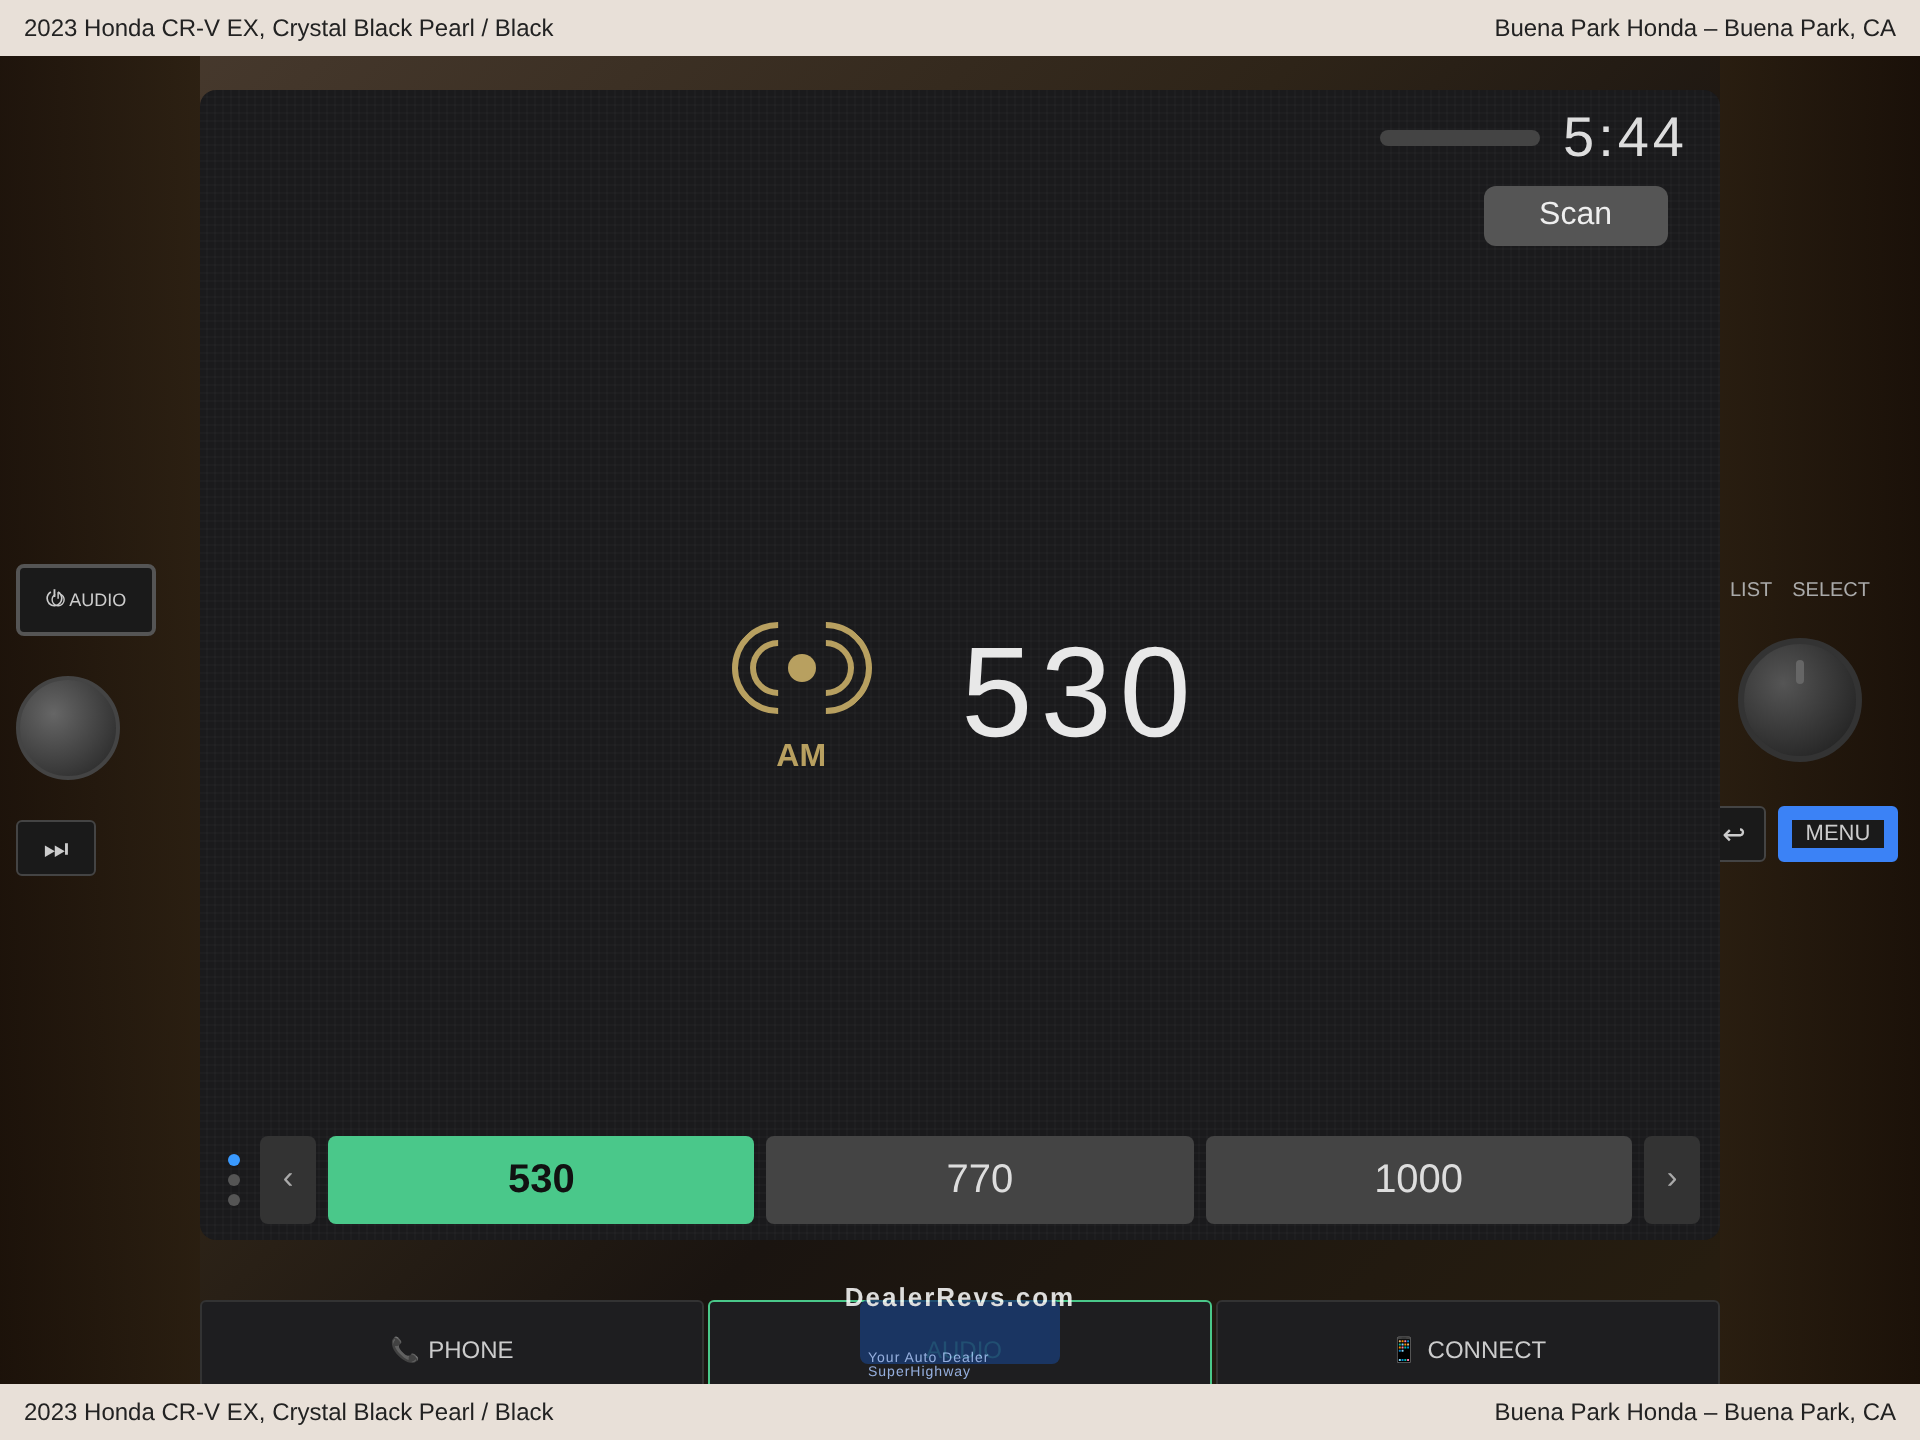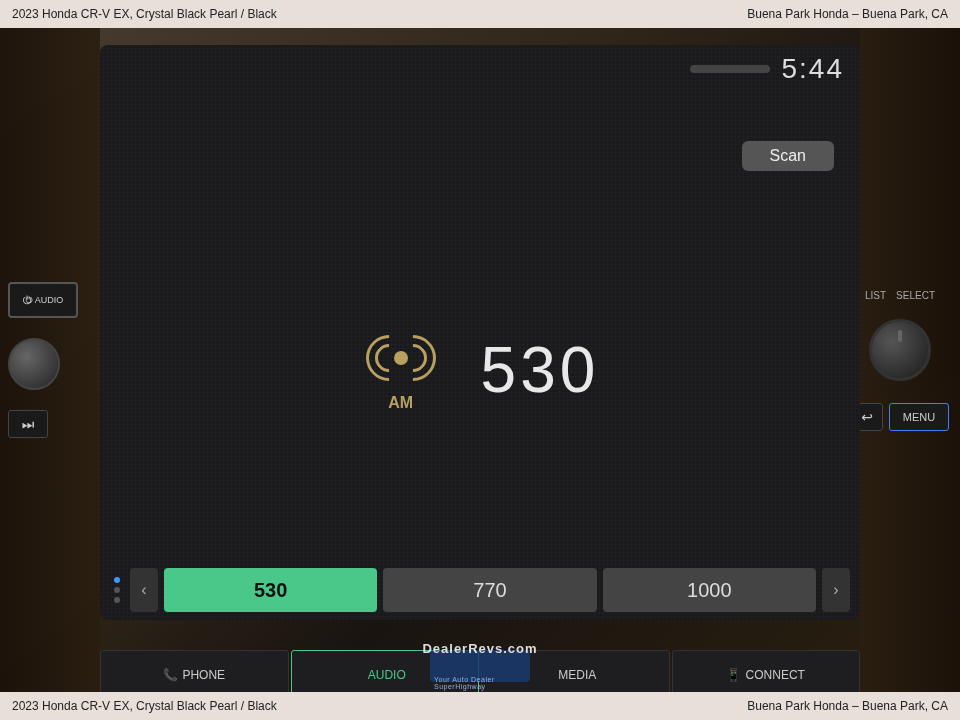--- a/index.html
+++ b/index.html
@@ -135,21 +135,21 @@
       top: 8px; left: 50%; transform: translateX(-50%);
       width: 4px; height: 12px;
       background: #666;
       border-radius: 2px;
     }
 
     .menu-btn {
       width: 60px;
       height: 28px;
       background: #1a1a1a;
-      border: 1px solid #3b82f6;
+      border: 7px solid #3b82f6;
       border-radius: 3px;
       color: #ccc;
       font-size: 11px;
       display: flex;
       align-items: center;
       justify-content: center;
       cursor: pointer;
     }
 
     .back-btn {
@@ -169,21 +169,20 @@
     
     .display {
       position: absolute;
       left: 100px; right: 100px;
       top: 45px; bottom: 100px;
       background: #1a1a1c;
       border-radius: 8px;
       overflow: hidden;
       display: flex;
       flex-direction: column;
-      gap: 48px;
     }
 
     
     .display::before {
       content: '';
       position: absolute;
       inset: 0;
       background-image:
         repeating-linear-gradient(0deg, transparent, transparent 3px, rgba(255,255,255,0.02) 3px, rgba(255,255,255,0.02) 4px),
         repeating-linear-gradient(90deg, transparent, transparent 3px, rgba(255,255,255,0.02) 3px, rgba(255,255,255,0.02) 4px);
@@ -538,24 +537,20 @@
 <div class="bottom-nav">
   <button class="nav-btn">
     <span>📞</span>
     <span>PHONE</span>
   </button>
   <button class="nav-btn active-nav">
     <span></span>
     <span>AUDIO</span>
   </button>
   <button class="nav-btn">
-    <span></span>
-    <span>MEDIA</span>
-  </button>
-  <button class="nav-btn">
     <span>📱</span>
     <span>CONNECT</span>
   </button>
 </div>
 
 <div class="watermark">
   <div class="dr-logo">
     <div class="dr-top">DealerRevs.com</div>
     <div class="dr-bottom">Your Auto Dealer SuperHighway</div>
   </div>

